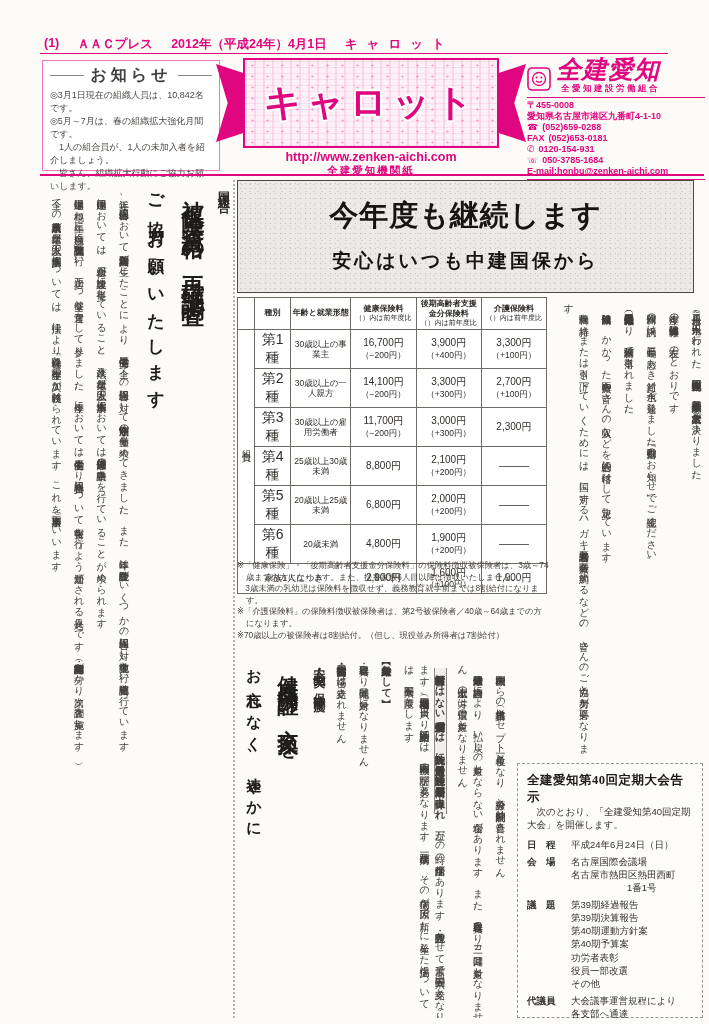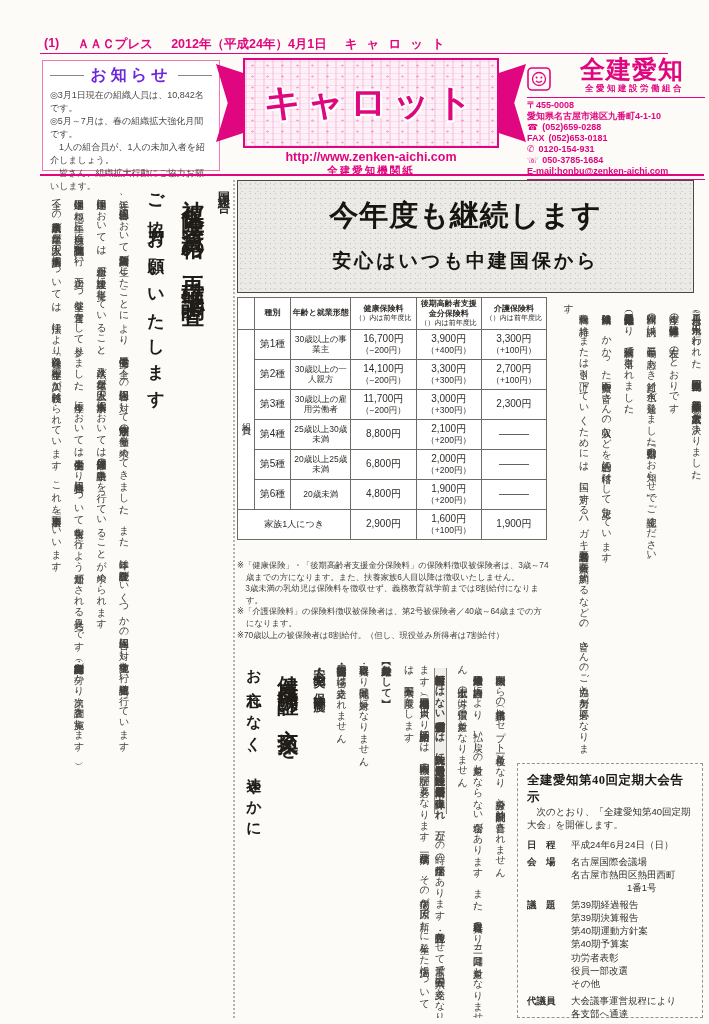--- a/index.html
+++ b/index.html
@@ -12,21 +12,21 @@
   .topbar { position:absolute; left:44px; top:36px; width:600px; display:flex; gap:18px;
             font-size:12.5px; font-weight:bold; color:#e0067f; }
   .topbar .sp { letter-spacing:9px; }
   .rule1 { position:absolute; left:40px; top:53px; width:628px; border-top:1.5px solid #e0067f; }
   .rule2 { position:absolute; left:40px; top:174px; width:664px; border-top:2px solid #e0067f; }
 
   
   .notice { position:absolute; left:42px; top:60px; width:178px; height:111px;
             border:1.5px solid #ef79b4; background:#fff; padding:4px 7px; }
   .notice-title { display:flex; align-items:center; gap:6px; font-size:16px; font-weight:bold;
-                  color:#6d28d9; letter-spacing:4px; justify-content:center; }
+                  color:#404040; letter-spacing:4px; justify-content:center; }
   .notice-title:before,.notice-title:after { content:""; flex:1; border-top:1.5px solid #8a8680; }
   .notice-body { margin-top:3px; font-size:9px; line-height:1.45; color:#4a4642; }
 
   
   .banner-zone { position:absolute; left:221px; top:56px; width:300px; height:118px; }
   .ribbon { position:absolute; left:22px; top:2px; width:256px; height:90px;
             background-color:#fdf0f7; border:2px solid #e0067f;
             background-image:
               radial-gradient(rgba(224,6,127,.30) 1.3px, transparent 1.5px),
               repeating-linear-gradient(90deg, rgba(224,6,127,.10) 0 2px, transparent 2px 9px),
@@ -42,21 +42,21 @@
                               -1.5px -1.5px 0 #fff,1.5px 1.5px 0 #fff,-1.5px 1.5px 0 #fff,1.5px -1.5px 0 #fff; }
   .banner-url { position:absolute; left:0; top:94px; width:100%; text-align:center;
                 font-size:12.5px; font-weight:bold; color:#e0067f; }
   .banner-sub { position:absolute; left:0; top:108px; width:100%; text-align:center;
                 font-size:10.5px; font-weight:bold; color:#e0067f; letter-spacing:2px; }
 
   
   .org { position:absolute; left:527px; top:57px; width:178px; height:115px; color:#e0067f; }
   .org-head { display:flex; align-items:flex-end; gap:5px; }
   .org-logo { flex:0 0 auto; }
-  .org-name { font-size:25px; font-weight:900; letter-spacing:1px; line-height:1;margin-left:24px; }
+  .org-name { font-size:25px; font-weight:900; font-style:italic; letter-spacing:1px; line-height:1; }
   .org-subname { font-size:8.5px; font-weight:bold; letter-spacing:2.5px; margin-top:1px; text-align:right; }
   .org-addr { margin-top:2px; border-top:1.5px solid #e0067f; border-bottom:1.5px solid #e0067f;
               padding:2px 0 2px; font-size:9px; font-weight:bold; line-height:1.22;
               font-family:"Liberation Sans","DejaVu Sans",sans-serif; }
   .org-addr .row { display:flex; gap:4px; align-items:center; white-space:nowrap; }
   .badge { display:inline-block; font-size:9px; line-height:1; }
 
   
   .headline { position:absolute; left:237px; top:180px; width:457px; height:113px;
               border:1.5px solid #4a4845; background-color:#eceae6;
@@ -88,21 +88,21 @@
   
   .tablewrap { position:absolute; left:237px; top:297px; width:310px; }
   .tbl-title { text-align:center; font-size:17px; font-weight:900; letter-spacing:2px;
                color:#1c1a16; margin-bottom:3px; }
   table.premium { border-collapse:collapse; width:100%; background:#fff;
                   font-family:"Liberation Sans","DejaVu Sans",sans-serif; }
   table.premium th, table.premium td { border:1px solid #6e6a65; text-align:center;
                   vertical-align:middle; padding:1px 1px; color:#2f2c28; }
   table.premium th { font-size:8px; font-weight:bold; line-height:1.25; height:30px; }
   table.premium th .subhdr { display:block; font-size:7px; font-weight:normal; }
-  .cell-type { font-size:10px; width:36px; }
+  .cell-type { font-size:14px; width:36px; }
   .cell-age  { font-size:8.5px; width:60px; line-height:1.2; }
   .cell-grp  { width:17px; font-size:9px; }
   .cell-grp span { writing-mode:vertical-rl; letter-spacing:2px; }
   .amt { display:block; font-size:10px; line-height:1.25; }
   .dif { display:block; font-size:8.5px; line-height:1.2; }
   td.money { width:65px; height:30px; }
 
   .footnotes { position:absolute; left:237px; top:560px; width:312px; font-size:8.3px;
                line-height:1.4; color:#45423d; font-family:"Liberation Sans","DejaVu Sans",sans-serif; }
   .footnotes p { padding-left:9px; text-indent:-9px; }

